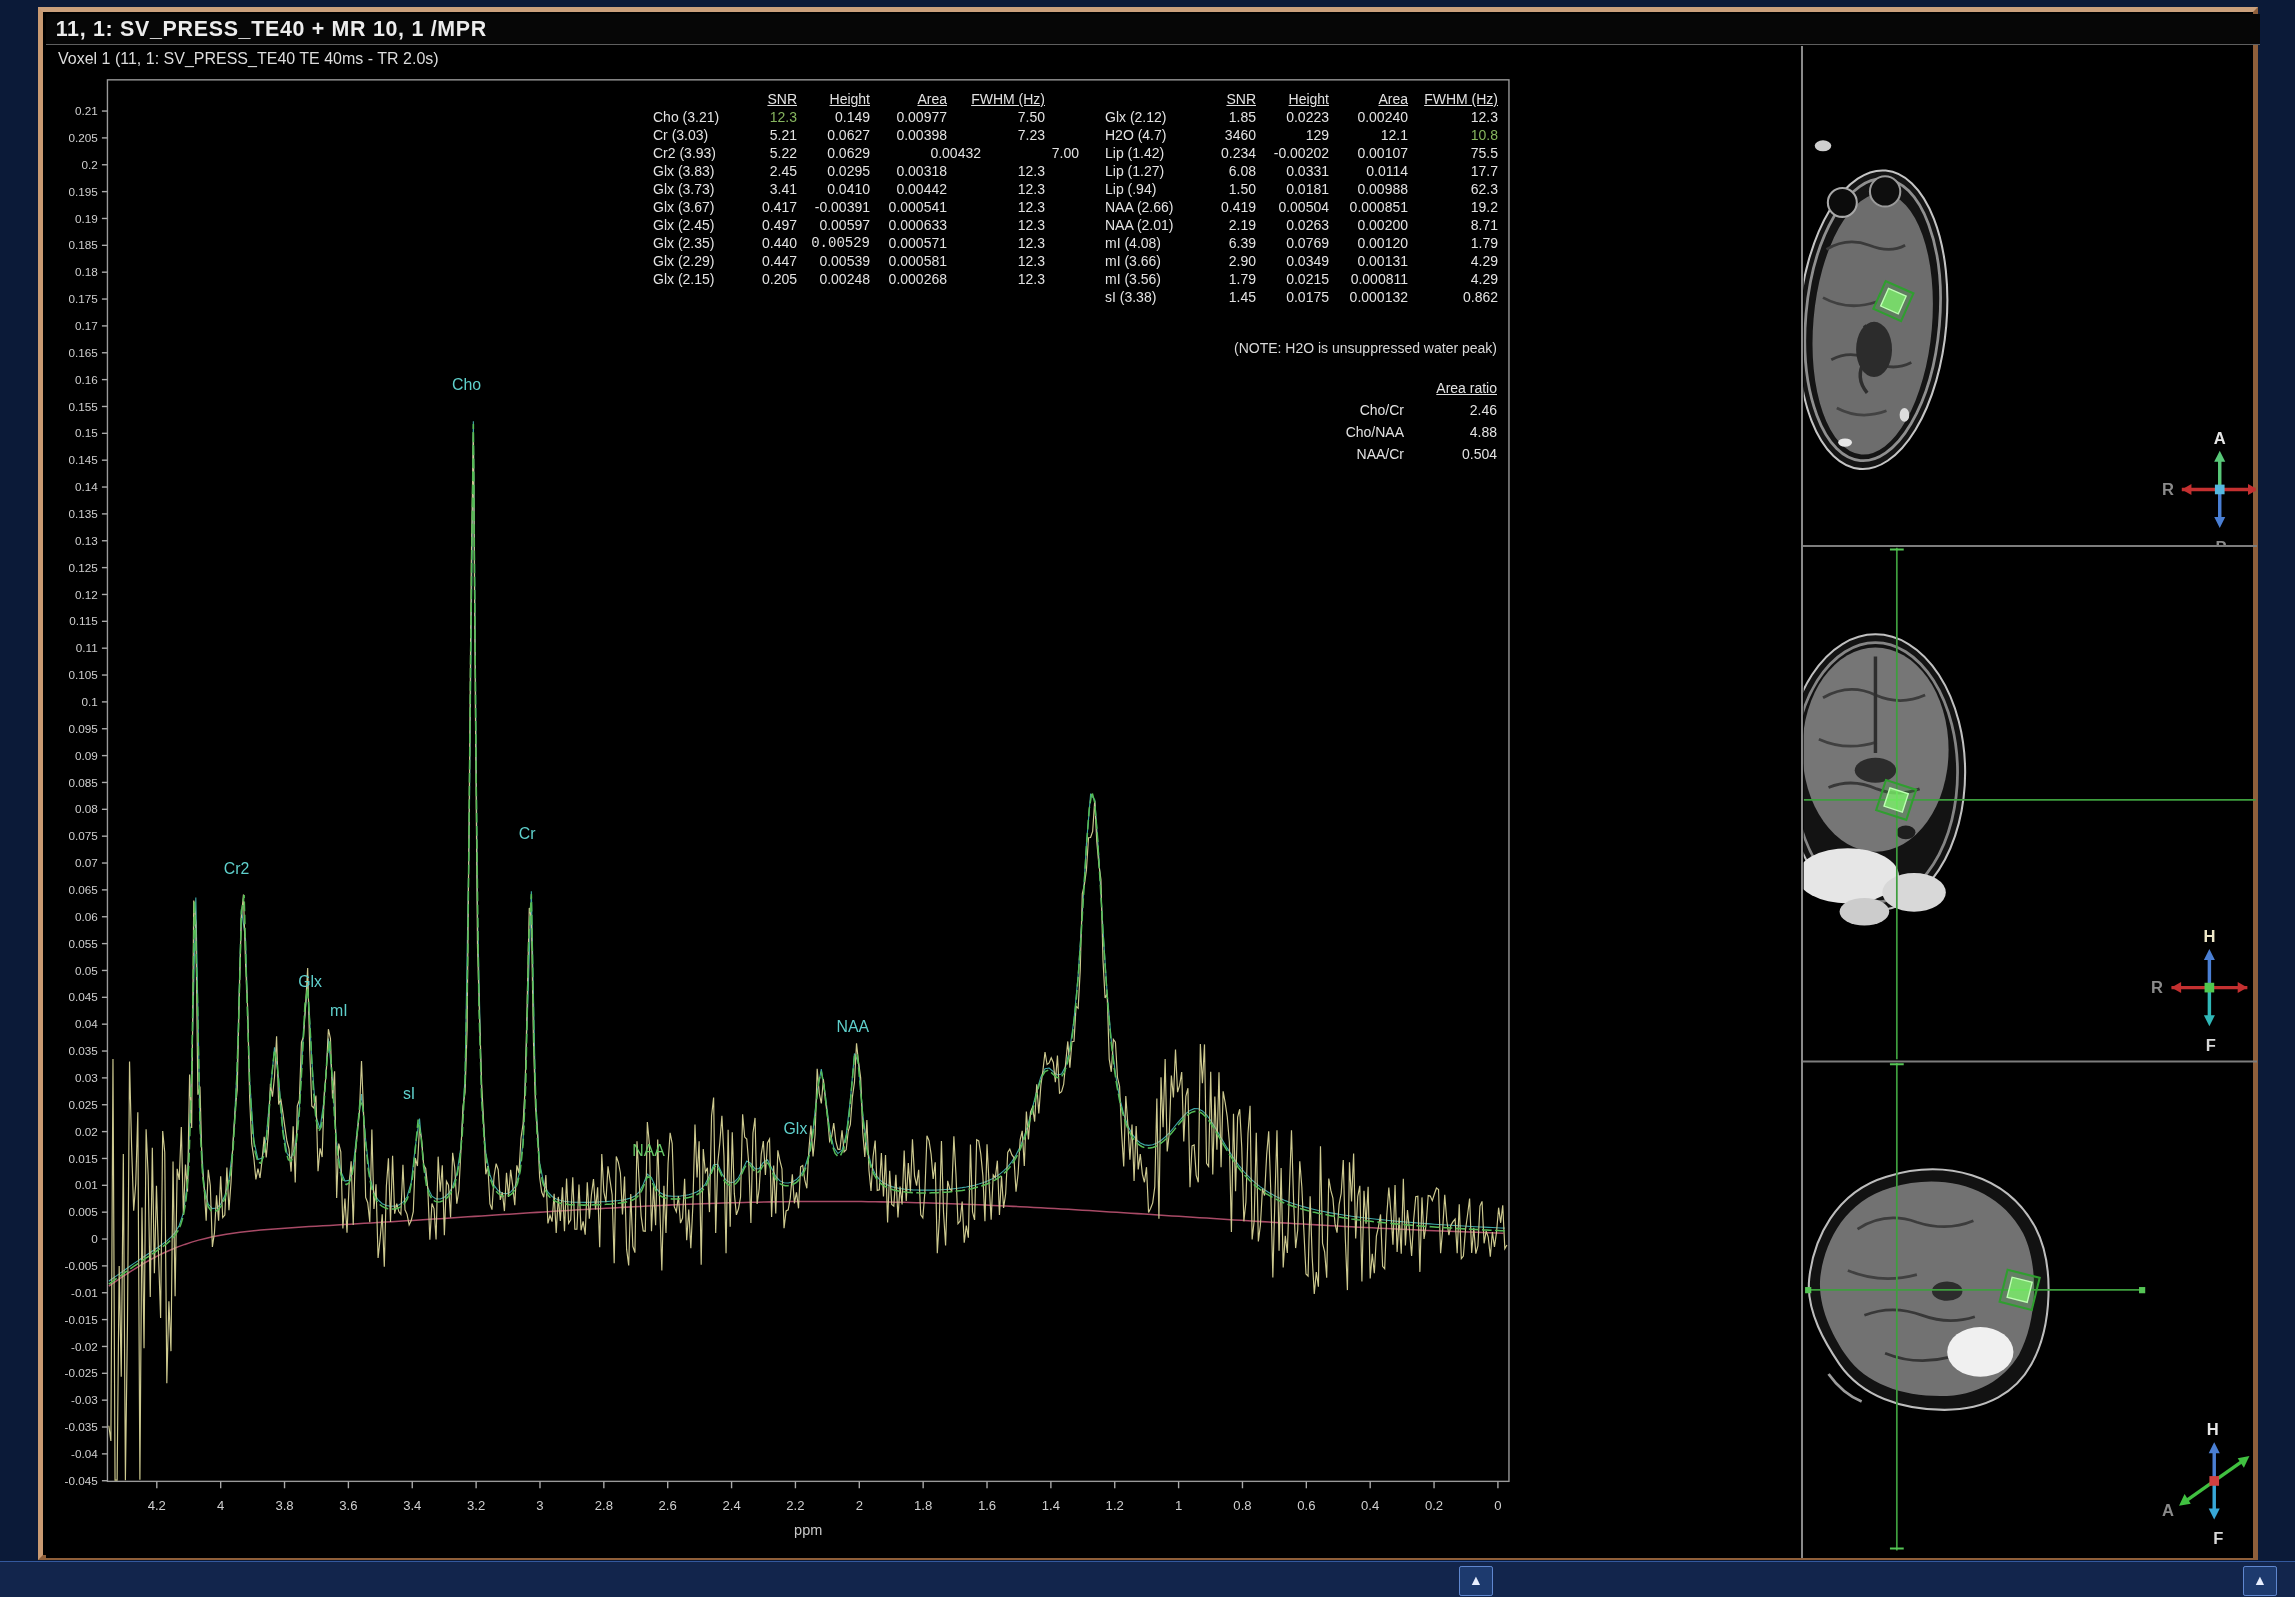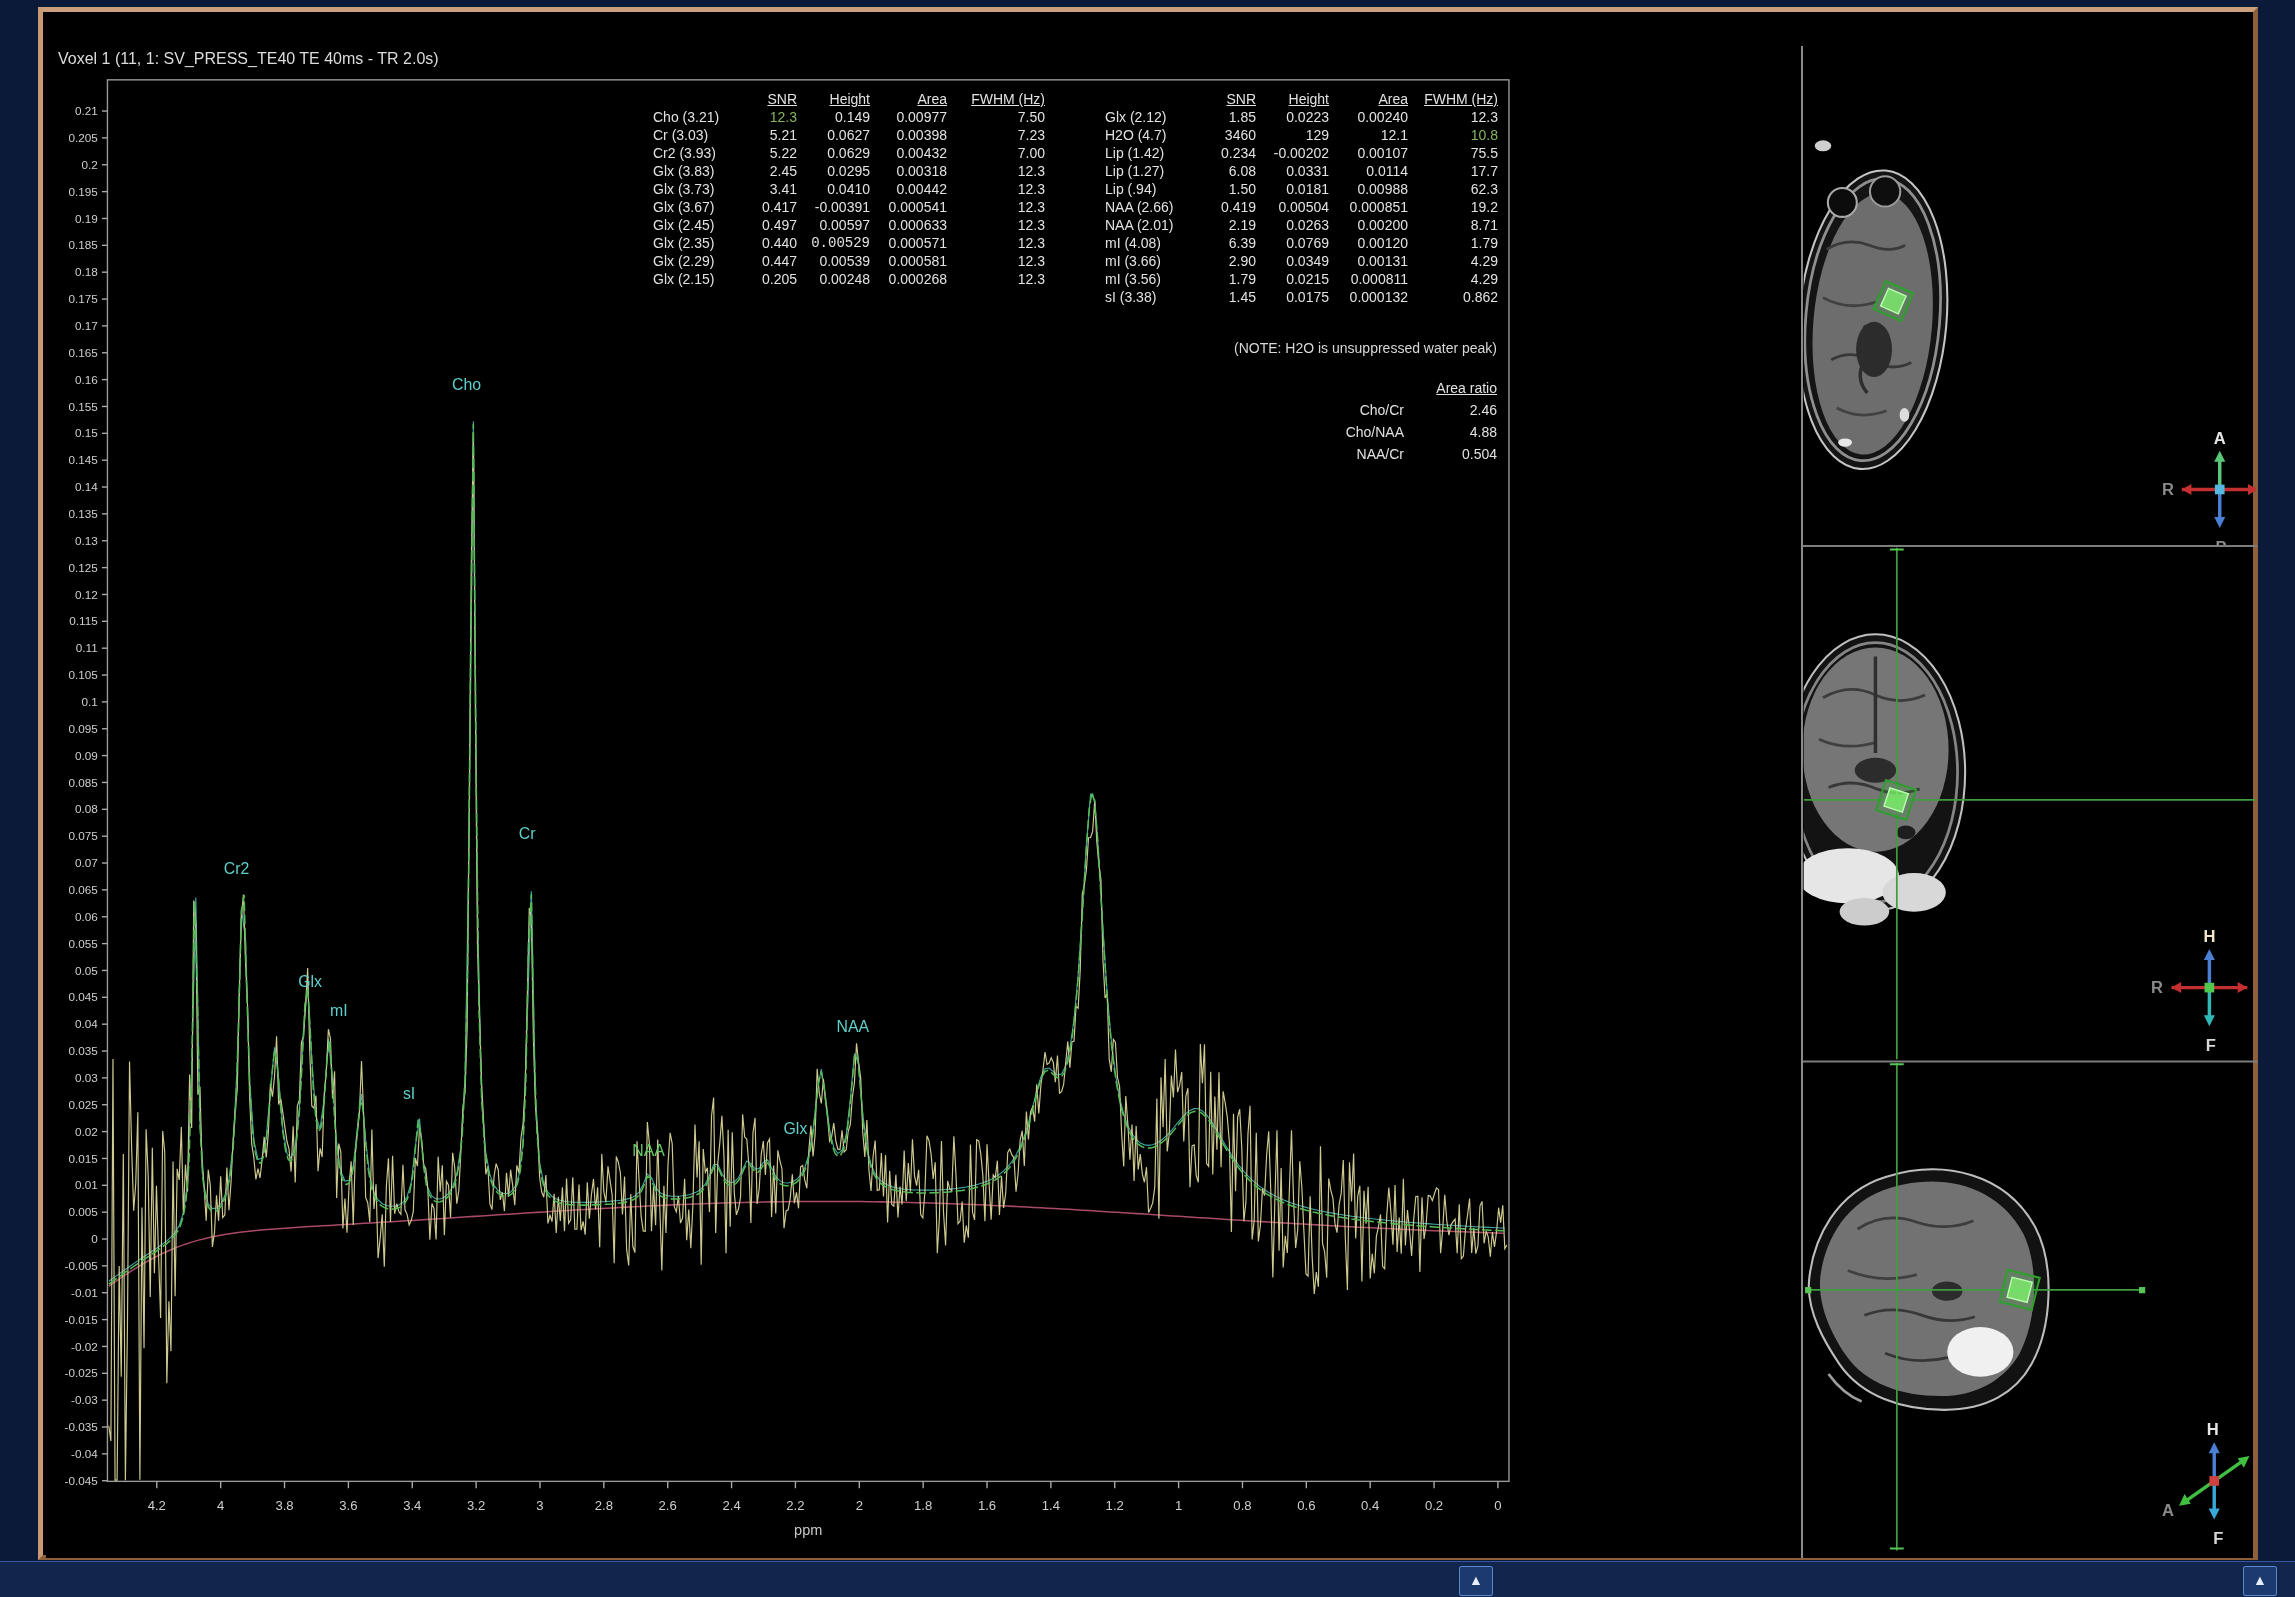--- a/index.html
+++ b/index.html
@@ -36,20 +36,23 @@
               border:1.4px solid #5f87cf;border-radius:2.1px;color:#e8efff;text-align:center;
               line-height:26px;font-size:14px;cursor:pointer;}
 </style>
 </head>
 <body>
 
 <div id="app">
 
   <div class="frame"></div>
 
+  <div class="titlebar">
+    <span>11, 1: SV_PRESS_TE40 + MR 10, 1 /MPR</span>
+  </div>
 
   <div id="spectro-panel" class="panel"></div>
   <div id="panel-sep"></div>
   <div id="mpr-panel" class="panel"></div>
 
   <div id="voxel-header">Voxel 1 (11, 1: SV_PRESS_TE40 TE 40ms - TR 2.0s)</div>
 
   <svg id="plot-svg" style="left:46px;top:46px;" width="1755" height="1512" viewBox="66 66 2542 2190">
       <rect x="155" y="115" width="2030" height="2030" fill="none" stroke="#9a9a9a" stroke-width="2"></rect>
       <line x1="147" y1="160.20000000000005" x2="155" y2="160.20000000000005" stroke="#aaaaaa" stroke-width="2"></line>
@@ -236,21 +239,21 @@
         <div class="c " style="width: 83px;">Cr (3.03)</div>
         <div class="c num" style="width: 61px;">5.21</div>
         <div class="c num" style="width: 73px;">0.0627</div>
         <div class="c num" style="width: 77px;">0.00398</div>
         <div class="c num" style="width: 98px;">7.23</div>
       </div>
       <div class="trow">
         <div class="c " style="width: 83px;">Cr2 (3.93)</div>
         <div class="c num" style="width: 61px;">5.22</div>
         <div class="c num" style="width: 73px;">0.0629</div>
-        <div class="c num" style="width: 77px;">0.00432</div>
+        <div class="c num" style="width: 77px; padding-left: 34px;">0.00432</div>
         <div class="c num" style="width: 98px;">7.00</div>
       </div>
       <div class="trow">
         <div class="c " style="width: 83px;">Glx (3.83)</div>
         <div class="c num" style="width: 61px;">2.45</div>
         <div class="c num" style="width: 73px;">0.0295</div>
         <div class="c num" style="width: 77px;">0.00318</div>
         <div class="c num" style="width: 98px;">12.3</div>
       </div>
       <div class="trow">

